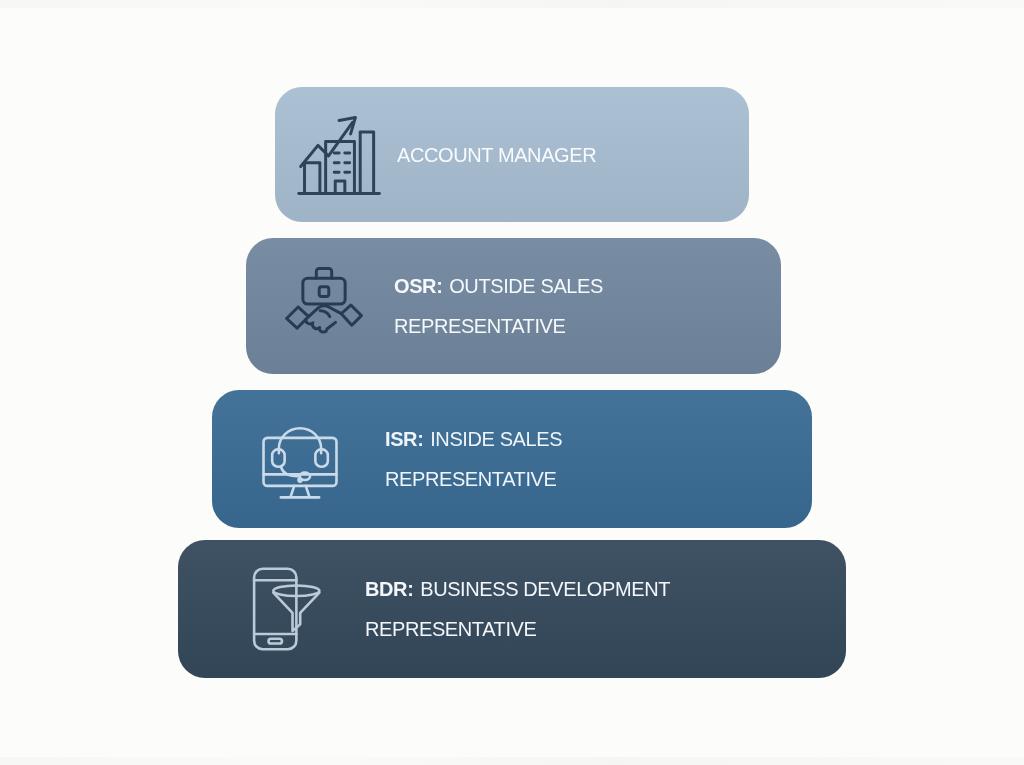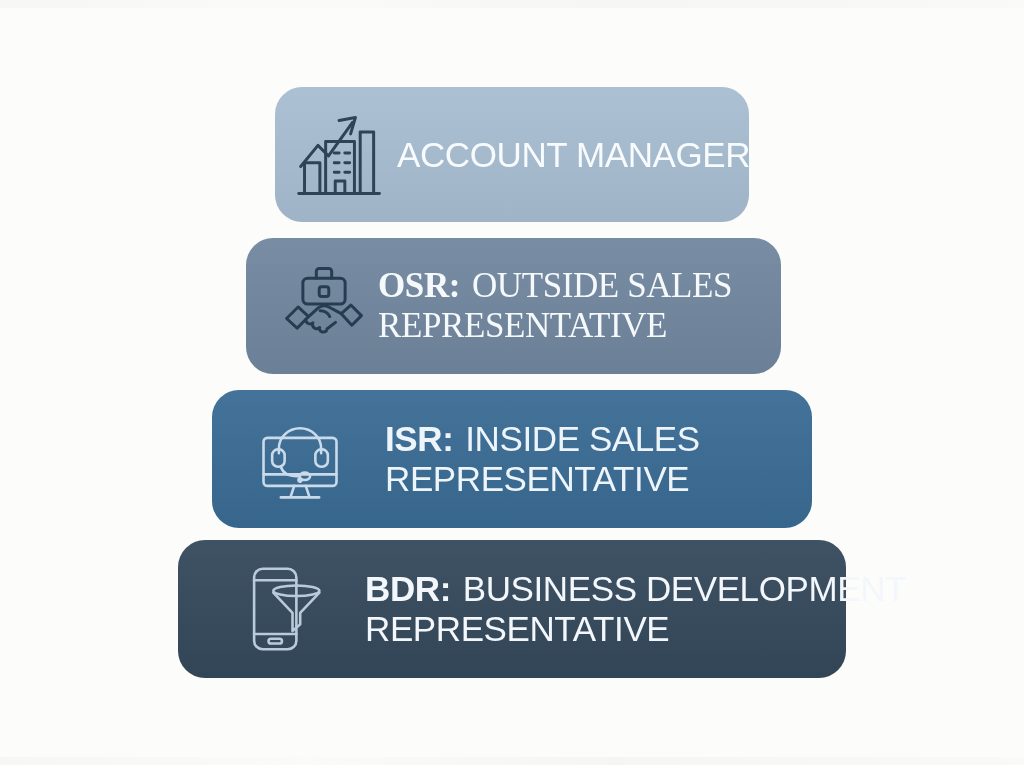--- a/index.html
+++ b/index.html
@@ -24,37 +24,37 @@
 
   .bar {
     position: absolute;
     box-sizing: border-box;
     border-radius: 27px;
     display: flex;
     align-items: center;
     background-image: linear-gradient(180deg, rgba(255,255,255,.05), rgba(0,0,0,.05));
   }
   .bar-1 { left: 275px; top:  87px; width: 474px; height: 135px; padding-left: 18px; gap:  8px; }
-  .bar-2 { left: 246px; top: 238px; width: 535px; height: 136px; padding-left: 30px; gap: 6px; font-family: Liberation Serif, serif; }
+  .bar-2 { left: 246px; top: 238px; width: 535px; height: 136px; padding-left: 30px; gap: 22px; }
   .bar-3 { left: 212px; top: 390px; width: 600px; height: 138px; padding-left: 40px; gap: 37px; align-items: center; }
   .bar-4 { left: 178px; top: 540px; width: 668px; height: 138px; padding-left: 55px; gap: 36px; align-items: center; }
 
   .icon-box { width: 96px; height: 102px; flex: 0 0 auto; }
   .icon-box svg { width: 100%; height: 100%; display: block; }
   .icon-box svg * {
     fill: none;
     stroke: currentColor;
     stroke-linecap: round;
     stroke-linejoin: round;
   }
   .stroke-heavy * { stroke-width: 3.1; }
   .stroke-light * { stroke-width: 2.7; }
 
   .label {
-    font-size: 35px;
+    font-size: 20px;
     line-height: 40px;
     letter-spacing: -0.4px;
     font-weight: 400;
   }
   .line { white-space: nowrap; }
   .line:empty { display: none; }
   .abbr { font-weight: 700; margin-right: .34em; }
   .abbr:empty { display: none; margin: 0; }
 </style>
 </head>

